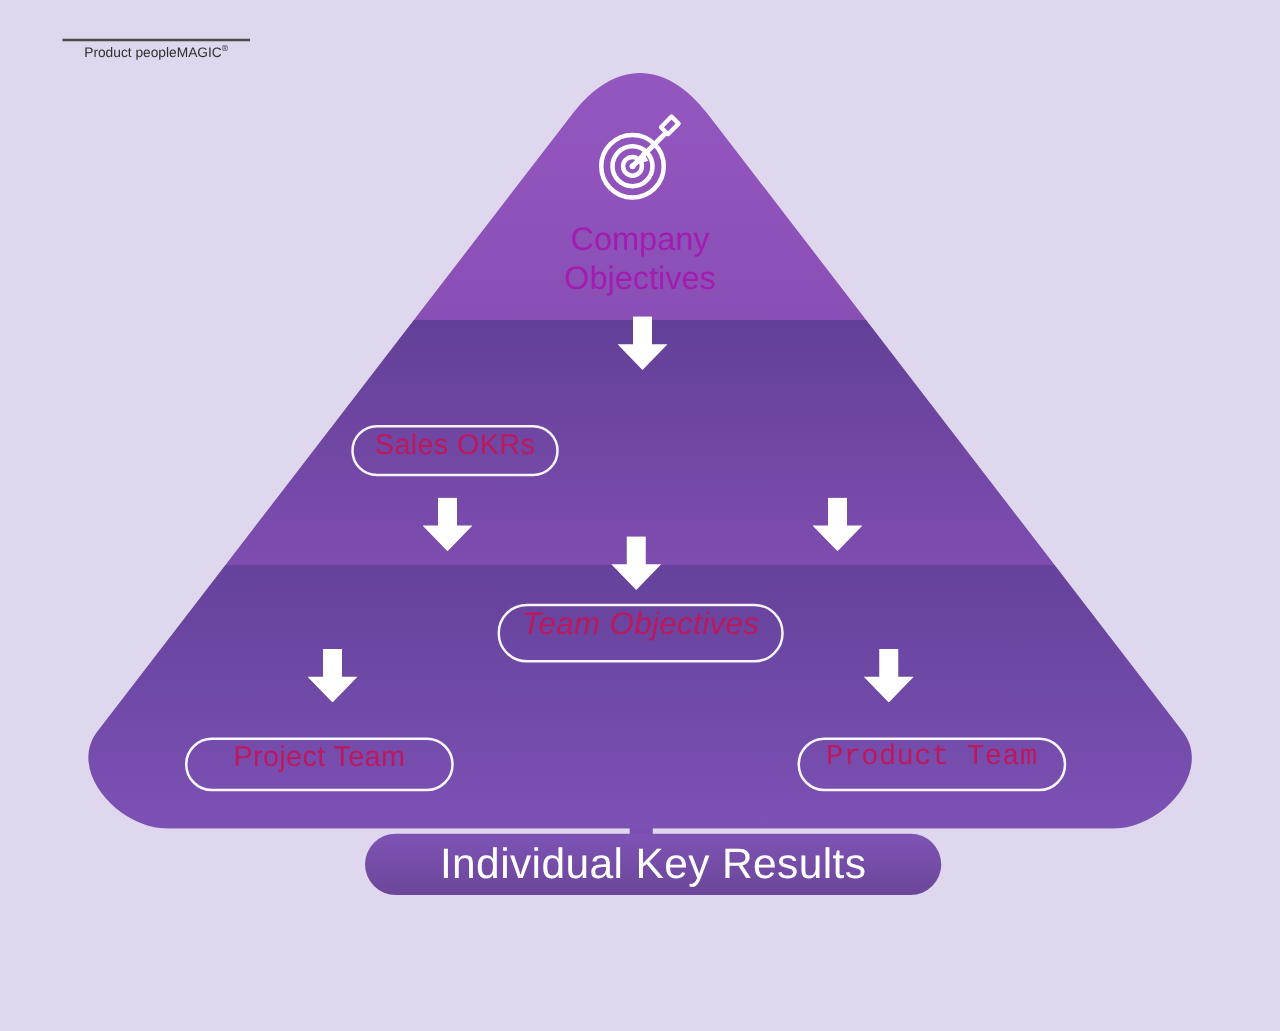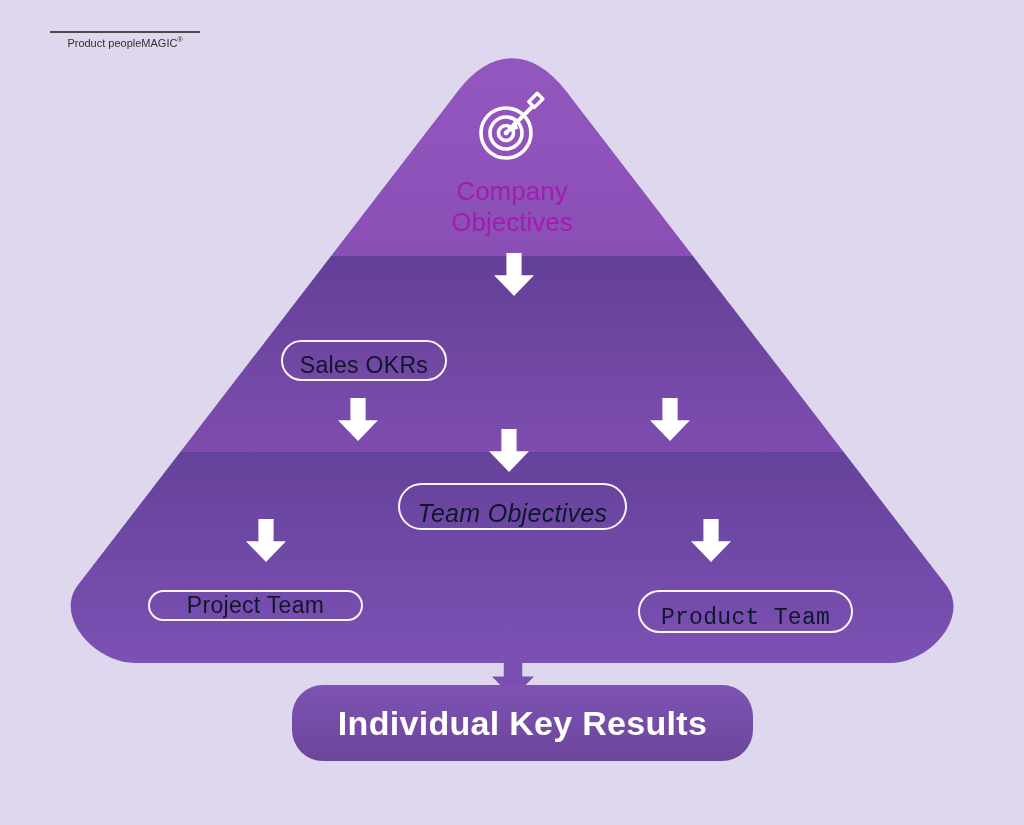--- a/index.html
+++ b/index.html
@@ -30,40 +30,40 @@
     position:absolute;width:40px;height:43px;background:#ffffff;
     clip-path:polygon(31% 0, 69% 0, 69% 52%, 100% 52%, 50% 100%, 0 52%, 31% 52%);
   }
   .arrow.purple{
     width:42px;height:36px;background:#7b4fb1;
     clip-path:polygon(28% 0, 72% 0, 72% 40%, 100% 40%, 50% 100%, 0 40%, 28% 40%);
   }
   .pill{
     position:absolute;box-sizing:border-box;
     border:2px solid rgba(255,255,255,0.95);border-radius:24px;
-    color:#0f172a;display:flex;align-items:flex-end;justify-content:center;
+    color:#be185d;display:flex;align-items:flex-start;justify-content:center;
     font-size:23px;font-weight:400;letter-spacing:0.3px;background:transparent;
   }
   .pill.sales    {left:281px;top:340px;width:166px;height:41px;}
   .pill.marketing{left:547px;top:340px;width:215px;height:41px;}
   .pill.team     {left:398px;top:483px;width:229px;height:47px;font-size:25px;font-style:italic;}
-  .pill.project  {left:148px;top:590px;width:215px;height:31px;}
+  .pill.project  {left:148px;top:590px;width:215px;height:43px;}
   .pill.product  {left:638px;top:590px;width:215px;height:43px;font-family:Liberation Mono, monospace;}
   .arrow.a1{left:494px;top:253px;}
   .arrow.a2{left:338px;top:398px;}
   .arrow.a3{left:650px;top:398px;}
   .arrow.a4{left:489px;top:429px;}
   .arrow.a5{left:246px;top:519px;}
   .arrow.a6{left:691px;top:519px;}
   .arrow.purple{left:492px;top:662px;}
   .banner{
-    position:absolute;left:292px;top:685px;width:461px;height:76px;
+    position:absolute;left:292px;top:667px;width:461px;height:49px;
     border-radius:31px;
     background:linear-gradient(180deg,#7e53b5 0%,#6b4699 100%);
-    color:#ffffff;font-size:34px;font-weight:700;letter-spacing:0.3px;
+    color:#ffffff;font-size:34px;font-weight:400;letter-spacing:0.3px;
     display:flex;align-items:center;justify-content:center;
   }
 </style>
 </head>
 <body>
 
 <div class="stage">
 
   <div class="logo">
     <div class="logo-rule"></div>

